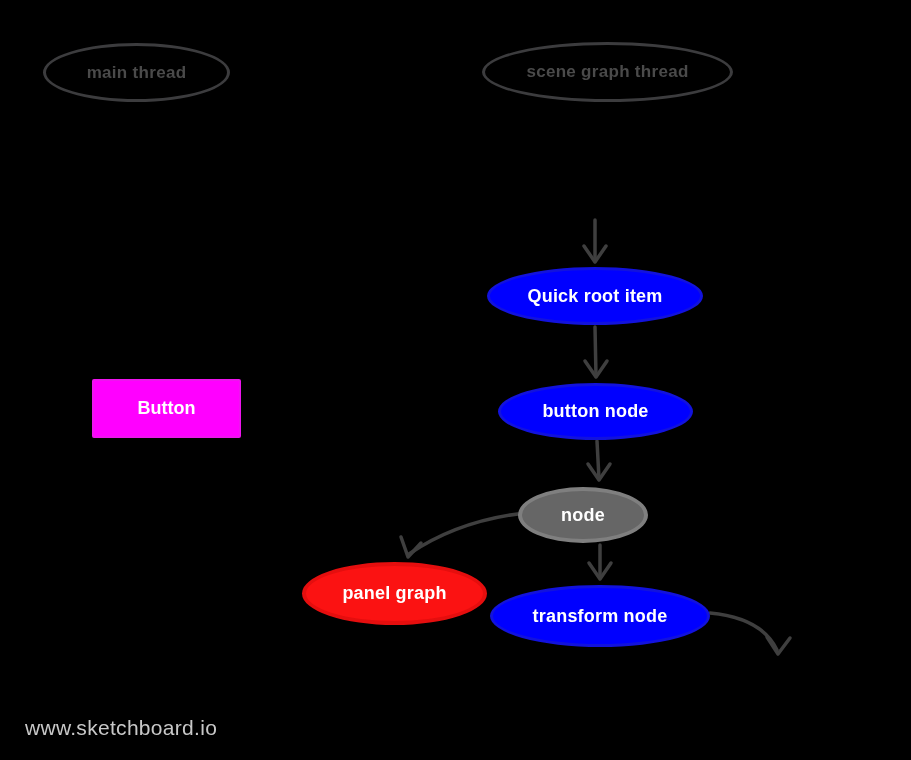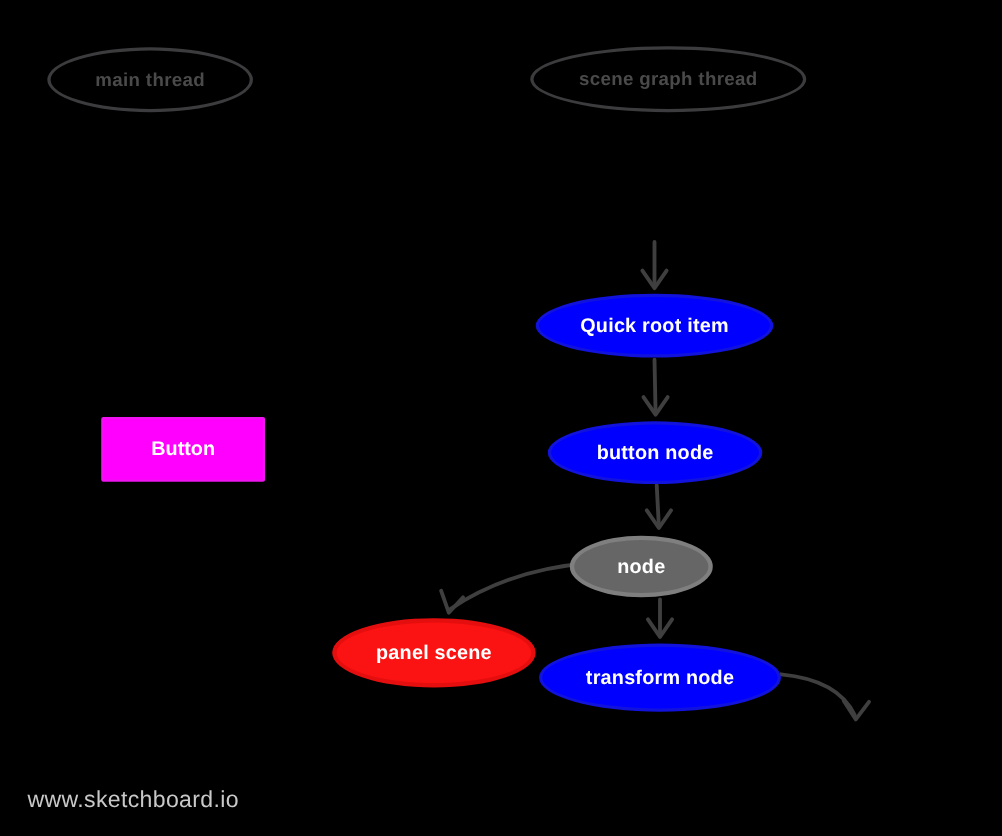--- a/index.html
+++ b/index.html
@@ -133,21 +133,21 @@
 
   <div class="ellipse-node" id="node-button-node" style="background-color: rgb(0, 0, 255); border-color: rgb(18, 18, 221); color: rgb(255, 255, 255);">
     <span class="node-label">button node</span>
   </div>
 
   <div class="ellipse-node" id="node-node" style="background-color: rgb(102, 102, 102); border-color: rgb(127, 127, 127); color: rgb(255, 255, 255);">
     <span class="node-label">node</span>
   </div>
 
   <div class="ellipse-node" id="node-panel-node" style="background-color: rgb(251, 18, 18); border-color: rgb(229, 14, 14); color: rgb(255, 255, 255);">
-    <span class="node-label">panel scene</span>
+    <span class="node-label">panel graph</span>
   </div>
 
   <div class="ellipse-node" id="node-transform" style="background-color: rgb(0, 0, 255); border-color: rgb(18, 18, 221); color: rgb(255, 255, 255);">
     <span class="node-label">transform node</span>
   </div>
 
 
   <div id="ui-button" style="background-color: rgb(255, 0, 255); border-color: rgb(238, 21, 238); color: rgb(255, 255, 255);">
     <span class="btn-label">Button</span>
   </div>

